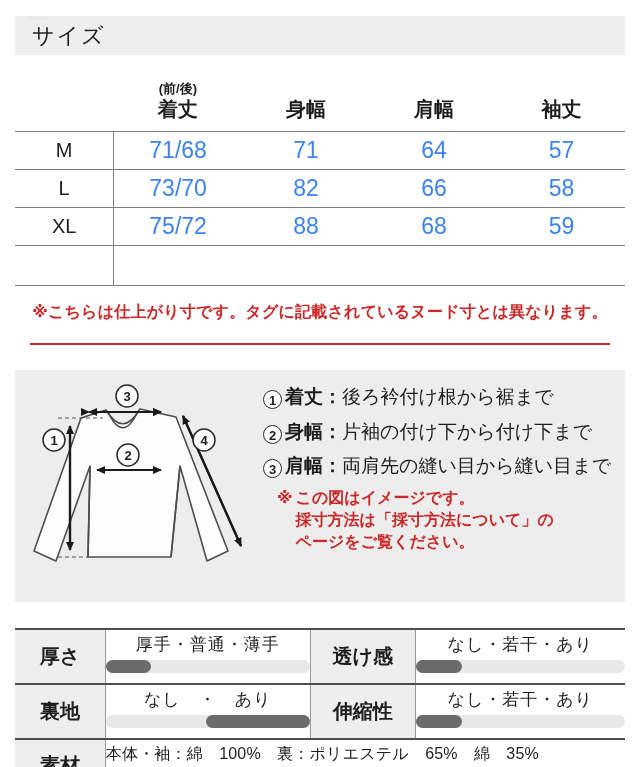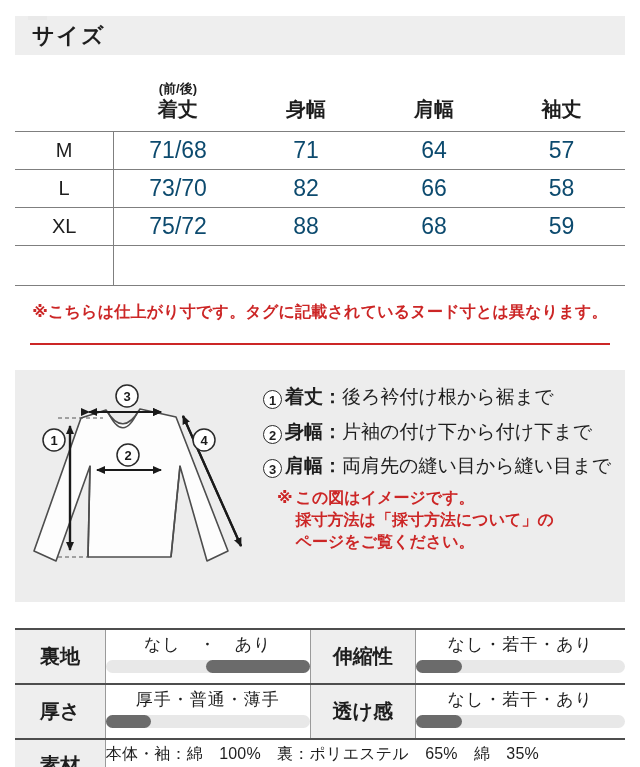--- a/index.html
+++ b/index.html
@@ -2,35 +2,35 @@
 <html><head>
 <meta charset="utf-8">
 <style>
   html,body{margin:0;padding:0;background:#fff;}
   body{width:640px;height:767px;font-family:"Liberation Sans","DejaVu Sans",sans-serif;color:#1e1e1e;overflow:hidden;}
   .page{position:relative;width:640px;height:767px;box-sizing:border-box;padding:0 15px;}
   .artifact{position:absolute;top:0;left:28px;width:19px;height:4px;background:#e9e9e9;}
 
   
   .banner{margin-top:16px;height:39px;background:#eeeeee;display:flex;align-items:center;padding:0 17px;gap:10px;box-sizing:border-box;}
-  .banner-title{font-size:22px;font-weight:bold;letter-spacing:2px;text-align:center;}
+  .banner-title{font-size:22px;font-weight:normal;letter-spacing:2px;text-align:center;}
   .banner-unit{font-size:15px;color:#222;}
 
   
   table.size{width:100%;border-collapse:collapse;table-layout:fixed;}
   table.size th,table.size td{padding:0;text-align:center;font-weight:normal;}
   table.size thead th{vertical-align:bottom;padding:22px 0 9px;height:45px;}
   .col-sub{font-size:13px;font-weight:600;display:block;line-height:1.2;}
   .col-main{font-size:20px;font-weight:700;display:block;line-height:1.25;}
   table.size tbody tr{height:38px;}
   table.size tbody tr td{border-top:1.5px solid #7f7f7f;}
   table.size tbody tr.empty{height:40px;}
   table.size tbody tr.empty td{border-bottom:1.5px solid #7f7f7f;}
   td.size-label{font-weight:bold;font-size:20px;border-right:1.2px solid #7f7f7f;}
-  td.size-val{font-size:23px;color:#0c4a6e;}
+  td.size-val{font-size:23px;color:#3b82f6;}
 
   
   .finish-note{margin-top:16px;text-align:center;}
   .finish-note span{display:inline-block;color:#cc2626;font-weight:bold;font-size:16px;border-bottom:2px solid #cc2626;padding:0 2px 20px;letter-spacing:0.2px;}
 
   
   .guide-box{margin-top:25px;background:#ededed;height:232px;display:flex;box-sizing:border-box;}
   .guide-svg{flex:none;}
   .guide-text{padding-top:13px;flex:1;}
   .guide-item{font-size:19px;line-height:1.45;margin-bottom:7px;white-space:nowrap;}
@@ -190,44 +190,44 @@
 
   <table class="spec">
     <colgroup>
         <col style="width:14.8%">
         <col style="width:33.6%">
         <col style="width:17.2%">
         <col style="width:34.4%">
       </colgroup>
     <tbody>
         <tr>
-      <td class="spec-lbl">裏地</td>
-      <td class="spec-val">
-        <div class="scale">なし　・　あり</div>
-        <div class="track">
-              <div class="fill" style="margin-left:49%;width:51%"></div>
-            </div>
-      </td>
-      <td class="spec-lbl mid">伸縮性</td>
+      <td class="spec-lbl">厚さ</td>
+      <td class="spec-val">
+        <div class="scale">厚手・普通・薄手</div>
+        <div class="track">
+              <div class="fill" style="width:22%"></div>
+            </div>
+      </td>
+      <td class="spec-lbl mid">透け感</td>
       <td class="spec-val">
         <div class="scale">なし・若干・あり</div>
         <div class="track">
               <div class="fill" style="width:22%"></div>
             </div>
       </td>
     </tr>
     <tr>
-      <td class="spec-lbl">厚さ</td>
-      <td class="spec-val">
-        <div class="scale">厚手・普通・薄手</div>
-        <div class="track">
-              <div class="fill" style="width:22%"></div>
-            </div>
-      </td>
-      <td class="spec-lbl mid">透け感</td>
+      <td class="spec-lbl">裏地</td>
+      <td class="spec-val">
+        <div class="scale">なし　・　あり</div>
+        <div class="track">
+              <div class="fill" style="margin-left:49%;width:51%"></div>
+            </div>
+      </td>
+      <td class="spec-lbl mid">伸縮性</td>
       <td class="spec-val">
         <div class="scale">なし・若干・あり</div>
         <div class="track">
               <div class="fill" style="width:22%"></div>
             </div>
       </td>
     </tr>
     <tr class="mat">
       <td class="spec-lbl">素材</td>
       <td class="mat-val" colspan="3">

